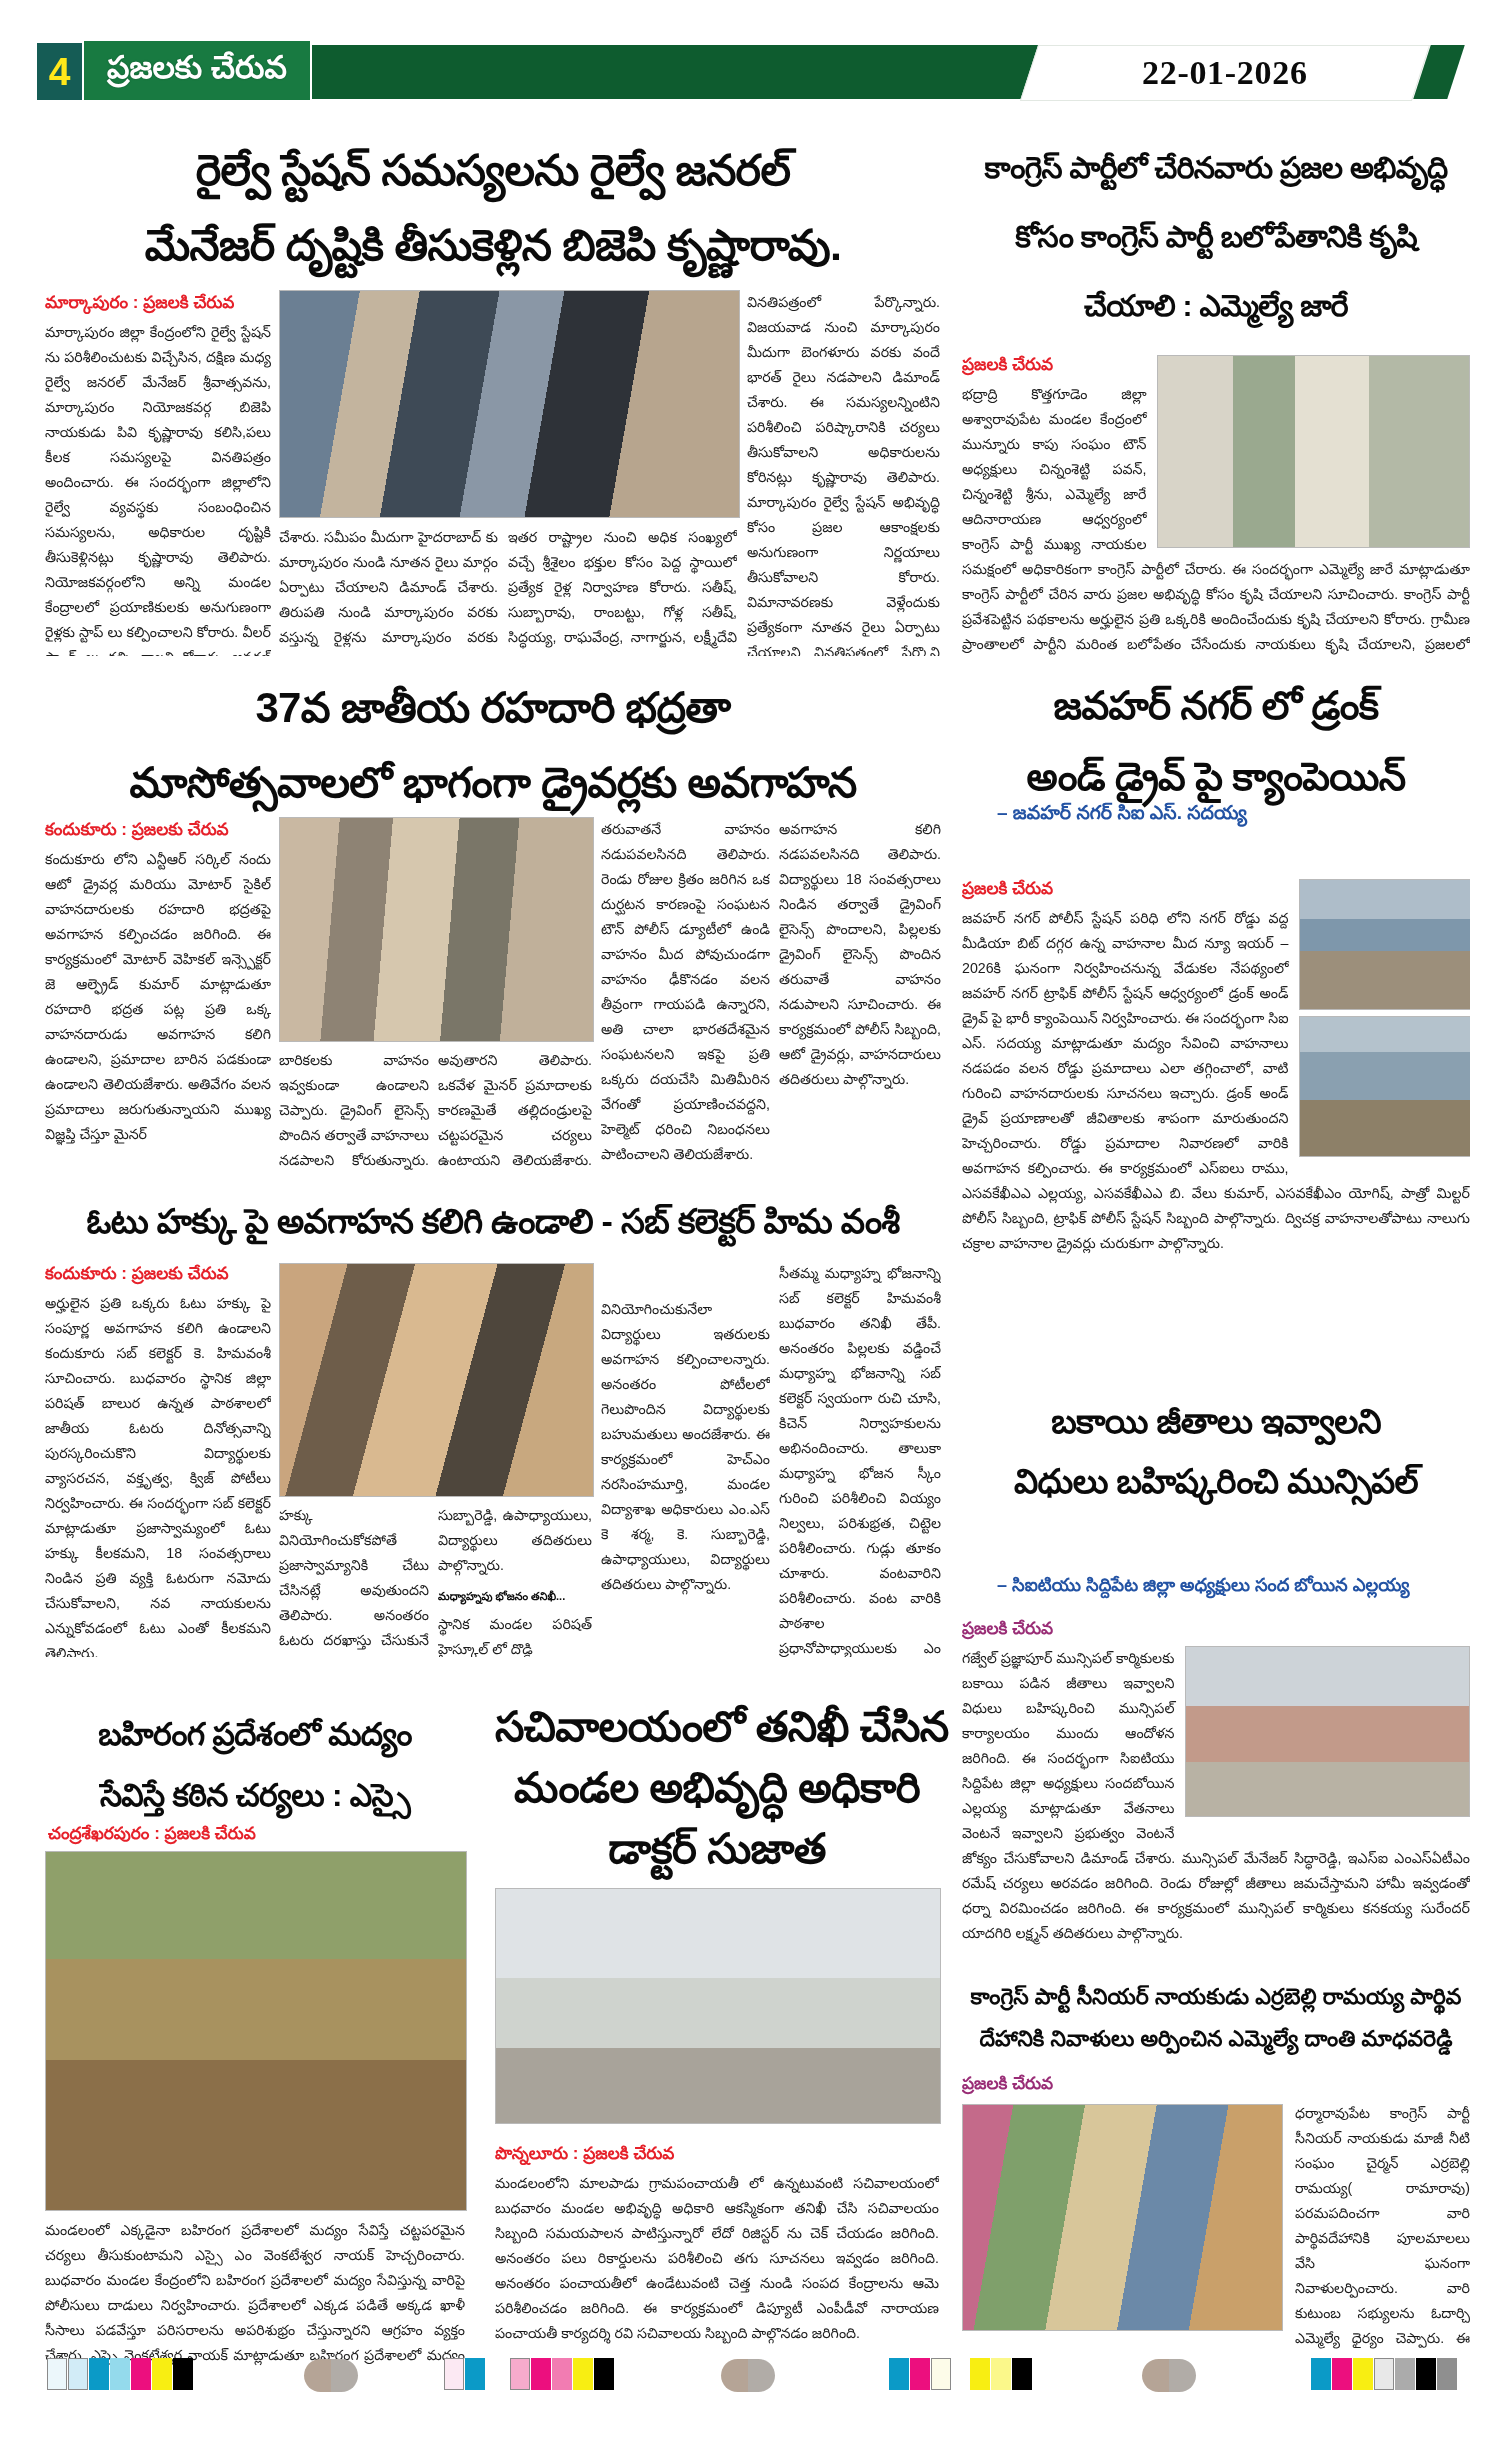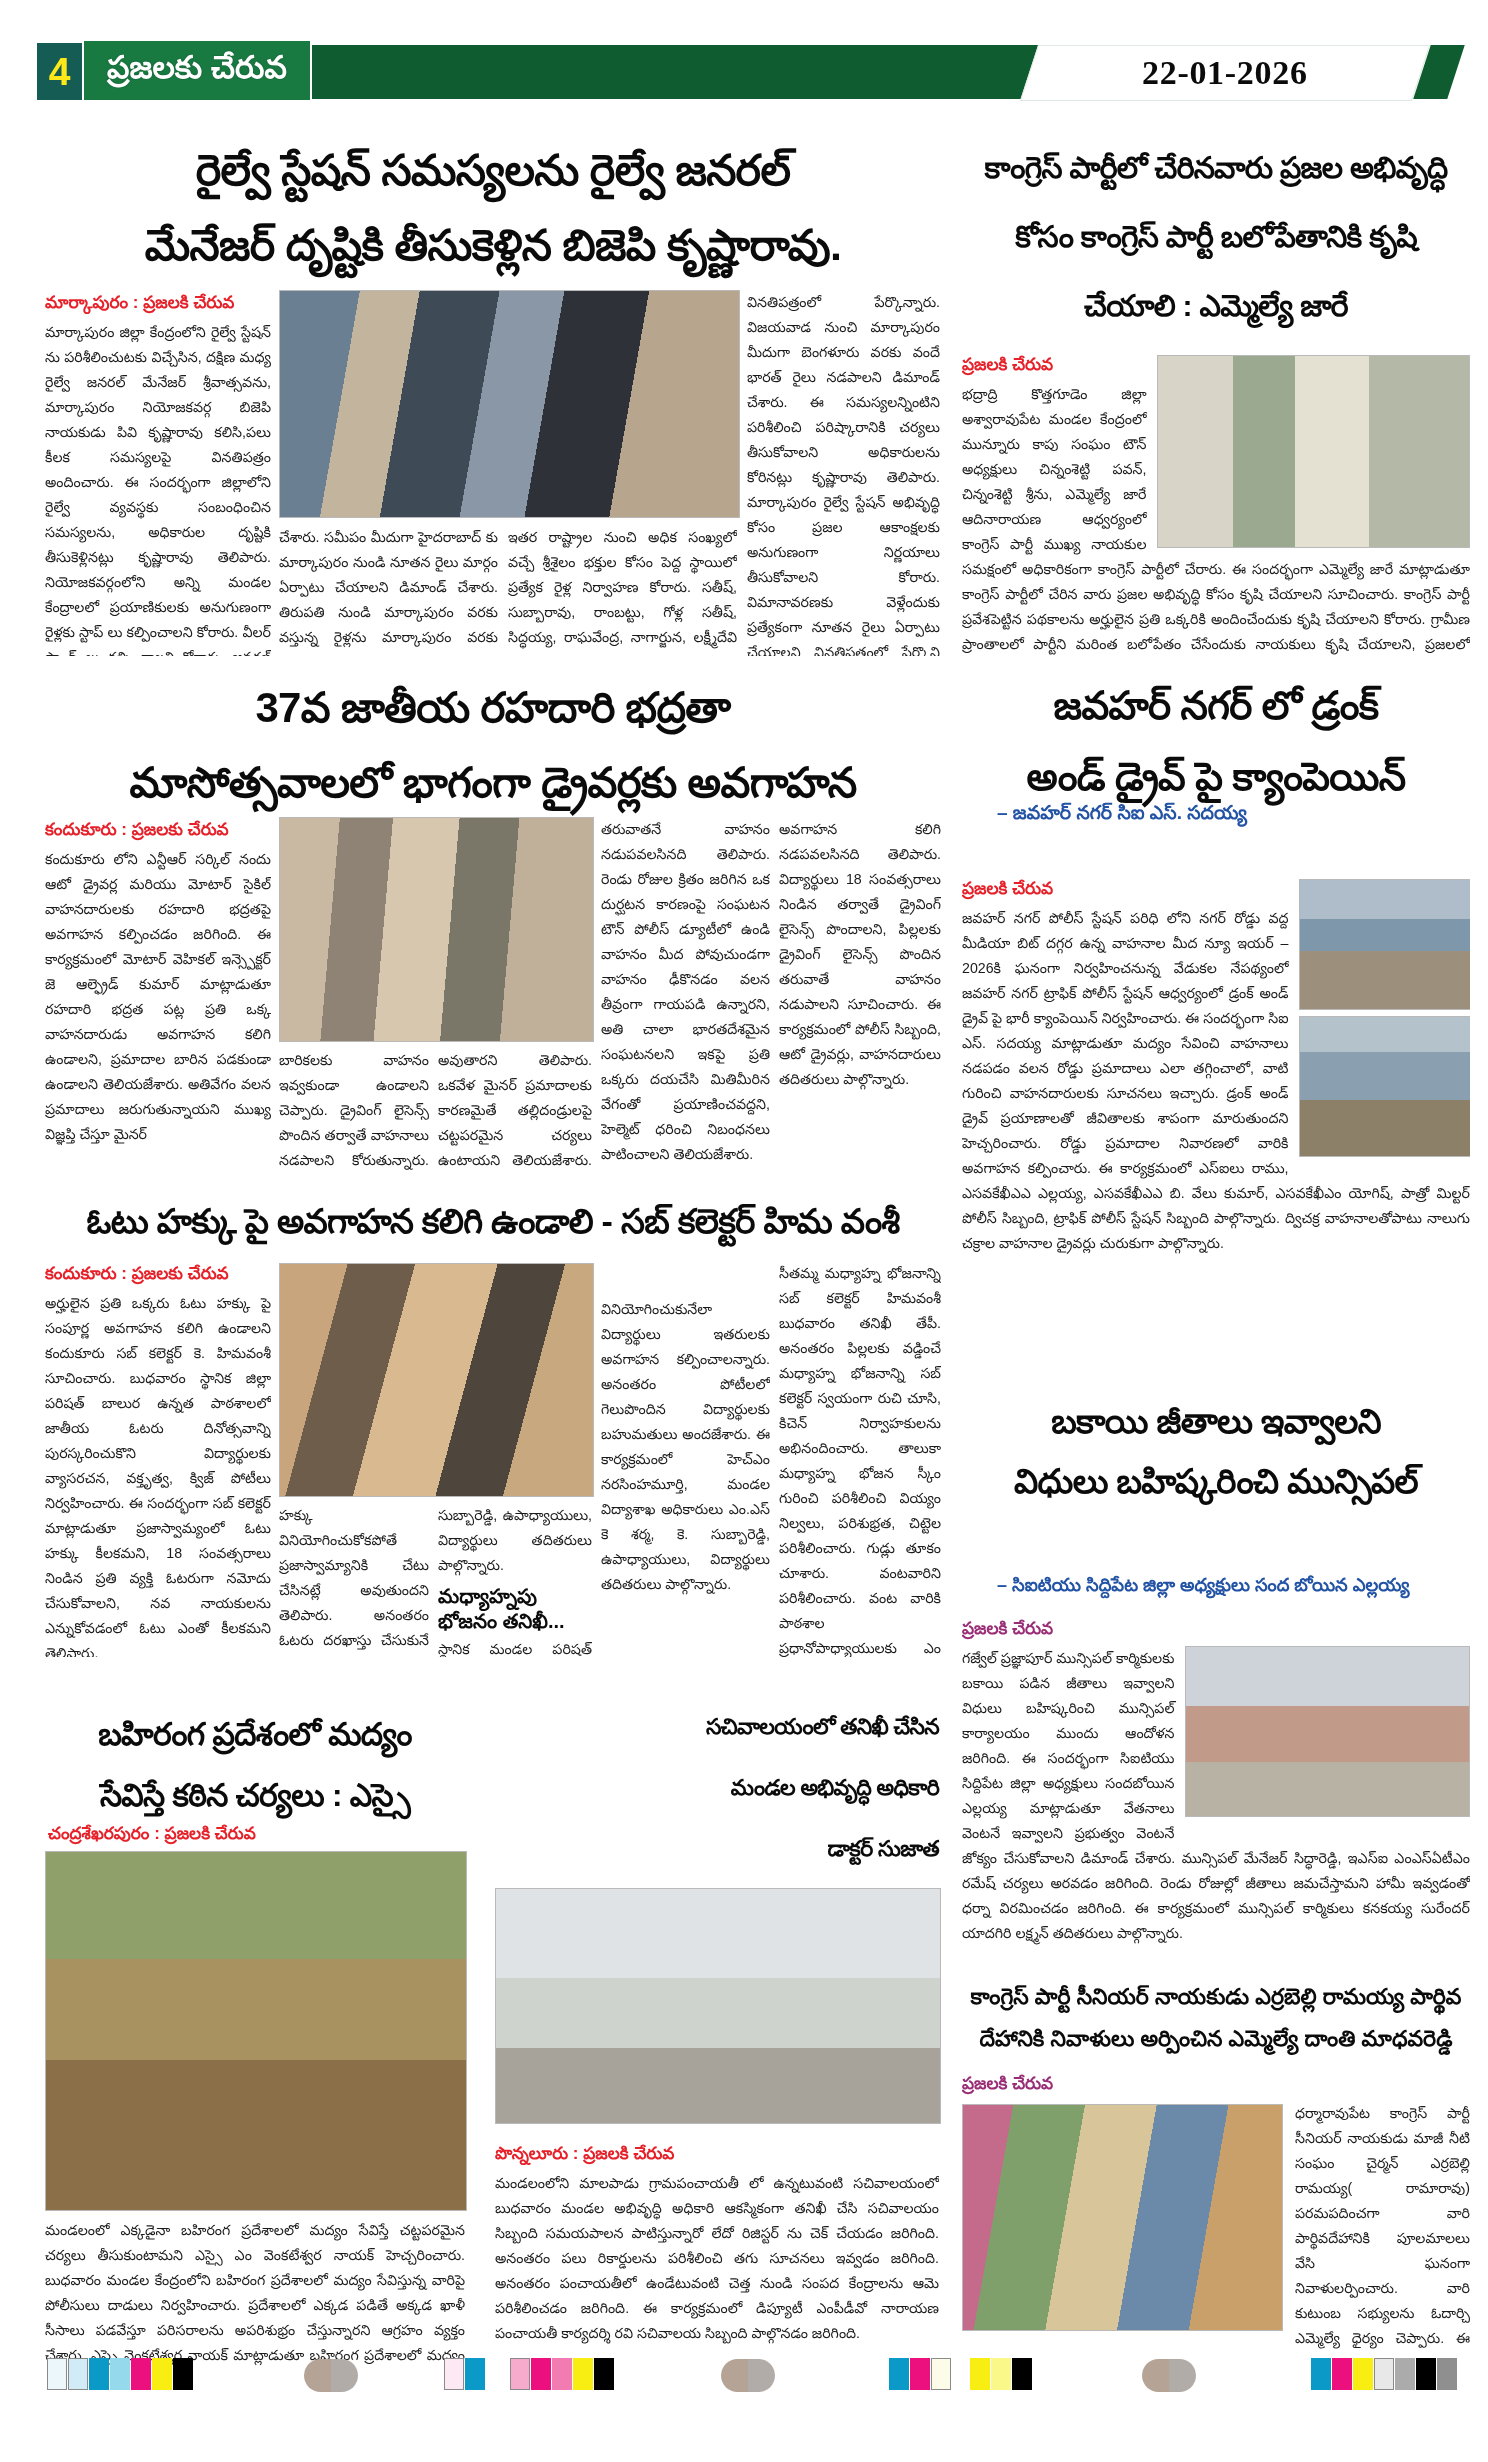--- a/index.html
+++ b/index.html
@@ -18,21 +18,21 @@
                  font-weight:bold;font-size:34px;color:#0b0b0b;letter-spacing:0.7px;}
   .hdr-tail{position:absolute;left:1422px;top:45px;width:34px;height:54px;background:#0e5c2f;transform:skewX(-18deg);}
   
   .hl{position:absolute;text-align:center;font-weight:bold;color:#0b0b0b;letter-spacing:-0.7px;}
   .hl div{white-space:nowrap;}
   
   .dateline{font-weight:bold;font-size:17px;color:#e6212a;margin:0 0 4.5px 0;}
   .dateline.plum{color:#992d76;}
   .bullets{position:absolute;color:#2353a4;font-weight:bold;font-size:19px;line-height:33px;}
   .col{position:absolute;overflow:hidden;text-align:justify;font-size:14.2px;line-height:25px;color:#1c1c1c;}
-  .subhead{font-weight:bold;font-size:20px;margin:6px 0 3px 0;color:#0b0b0b;}
+  .subhead{font-weight:bold;font-size:11px;margin:6px 0 3px 0;color:#0b0b0b;}
   
   .photo{position:absolute;border:0.7px solid #b9b9b9;}
   .fl-r{float:right;position:relative;margin:3px 0 6px 10.5px;}
   .fl-l{float:left;position:relative;margin:3px 12px 6px 0;}
   .ph-railway{background:linear-gradient(100deg,#6b7f93 0 16%,#c3b49e 16% 28%,#3e4a56 28% 44%,#8a97a6 44% 57%,#2e3238 57% 74%,#b7a58e 74% 100%);}
   .ph-meeting{background:linear-gradient(90deg,#d8d4c8 0 24%,#9aa98f 24% 44%,#e4e0d2 44% 68%,#b3b9a6 68% 100%);}
   .ph-crowd{background:linear-gradient(95deg,#c9b8a2 0 18%,#8e8374 18% 34%,#d6c7ae 34% 54%,#7a7668 54% 72%,#c0b09a 72% 100%);}
   .ph-street1{background:linear-gradient(180deg,#aebdc9 0 30%,#7e97ab 30% 55%,#9c8f7b 55% 100%);}
   .ph-street2{background:linear-gradient(180deg,#b4c2cc 0 25%,#8aa0b0 25% 60%,#8d8068 60% 100%);}
   .ph-school{background:linear-gradient(105deg,#c9a57e 0 18%,#6e5d4a 18% 36%,#d9b990 36% 58%,#4e463c 58% 76%,#c8a87f 76% 100%);}
@@ -164,21 +164,21 @@
     <div class="hl" style="left:45px;top:1704px;width:420px;font-size:31.5px;line-height:61px;">
       <div>బహిరంగ ప్రదేశంలో మద్యం</div>
       <div>సేవిస్తే కఠిన చర్యలు : ఎస్సై</div>
     </div>
     <p class="dateline" style="position:absolute;left:48px;top:1824px;">చంద్రశేఖరపురం : ప్రజలకి చేరువ</p>
     <div class="photo ph-outdoor" style="left:45px;top:1851px;width:420px;height:358px;"></div>
     <div class="col" style="left:45px;top:2218px;width:420px;height:154px;">మండలంలో ఎక్కడైనా బహిరంగ ప్రదేశాలలో మద్యం సేవిస్తే చట్టపరమైన చర్యలు తీసుకుంటామని ఎస్సై ఎం వెంకటేశ్వర నాయక్ హెచ్చరించారు. బుధవారం మండల కేంద్రంలోని బహిరంగ ప్రదేశాలలో మద్యం సేవిస్తున్న వారిపై పోలీసులు దాడులు నిర్వహించారు. ప్రదేశాలలో ఎక్కడ పడితే అక్కడ ఖాళీ సీసాలు పడవేస్తూ పరిసరాలను అపరిశుభ్రం చేస్తున్నారని ఆగ్రహం వ్యక్తం చేశారు. ఎస్సై వెంకటేశ్వర నాయక్ మాట్లాడుతూ బహిరంగ ప్రదేశాలలో మద్యం సేవిస్తే చట్టపరమైన చర్యలు తప్పవని హెచ్చరించారు. ఈ కార్యక్రమంలో ఆయన వెంట స్థానిక పోలీస్ సిబ్బంది ఉన్నారు.</div>
   </section>
 
   <section>
-    <div class="hl" style="left:495px;top:1696px;width:444px;font-size:22px;line-height:61px;text-align:right;">
+    <div class="hl" style="left:495px;top:1696px;width:444px;font-size:42px;line-height:61px;">
       <div>సచివాలయంలో తనిఖీ చేసిన</div>
       <div>మండల అభివృద్ధి అధికారి</div>
       <div>డాక్టర్ సుజాత</div>
     </div>
     <div class="photo ph-secretariat" style="left:495px;top:1888px;width:444px;height:234px;"></div>
     <div class="col" style="left:495px;top:2141px;width:444px;height:210px;">
       <p class="dateline">పొన్నలూరు : ప్రజలకి చేరువ</p>
       <span>మండలంలోని మాలపాడు గ్రామపంచాయతీ లో ఉన్నటువంటి సచివాలయంలో బుధవారం మండల అభివృద్ధి అధికారి ఆకస్మికంగా తనిఖీ చేసి సచివాలయం సిబ్బంది సమయపాలన పాటిస్తున్నారో లేదో రిజిస్టర్ ను చెక్ చేయడం జరిగింది. అనంతరం పలు రికార్డులను పరిశీలించి తగు సూచనలు ఇవ్వడం జరిగింది. అనంతరం పంచాయతీలో ఉండేటువంటి చెత్త నుండి సంపద కేంద్రాలను ఆమె పరిశీలించడం జరిగింది. ఈ కార్యక్రమంలో డిప్యూటీ ఎంపీడీవో నారాయణ పంచాయతీ కార్యదర్శి రవి సచివాలయ సిబ్బంది పాల్గొనడం జరిగింది.</span>
     </div>
   </section>

